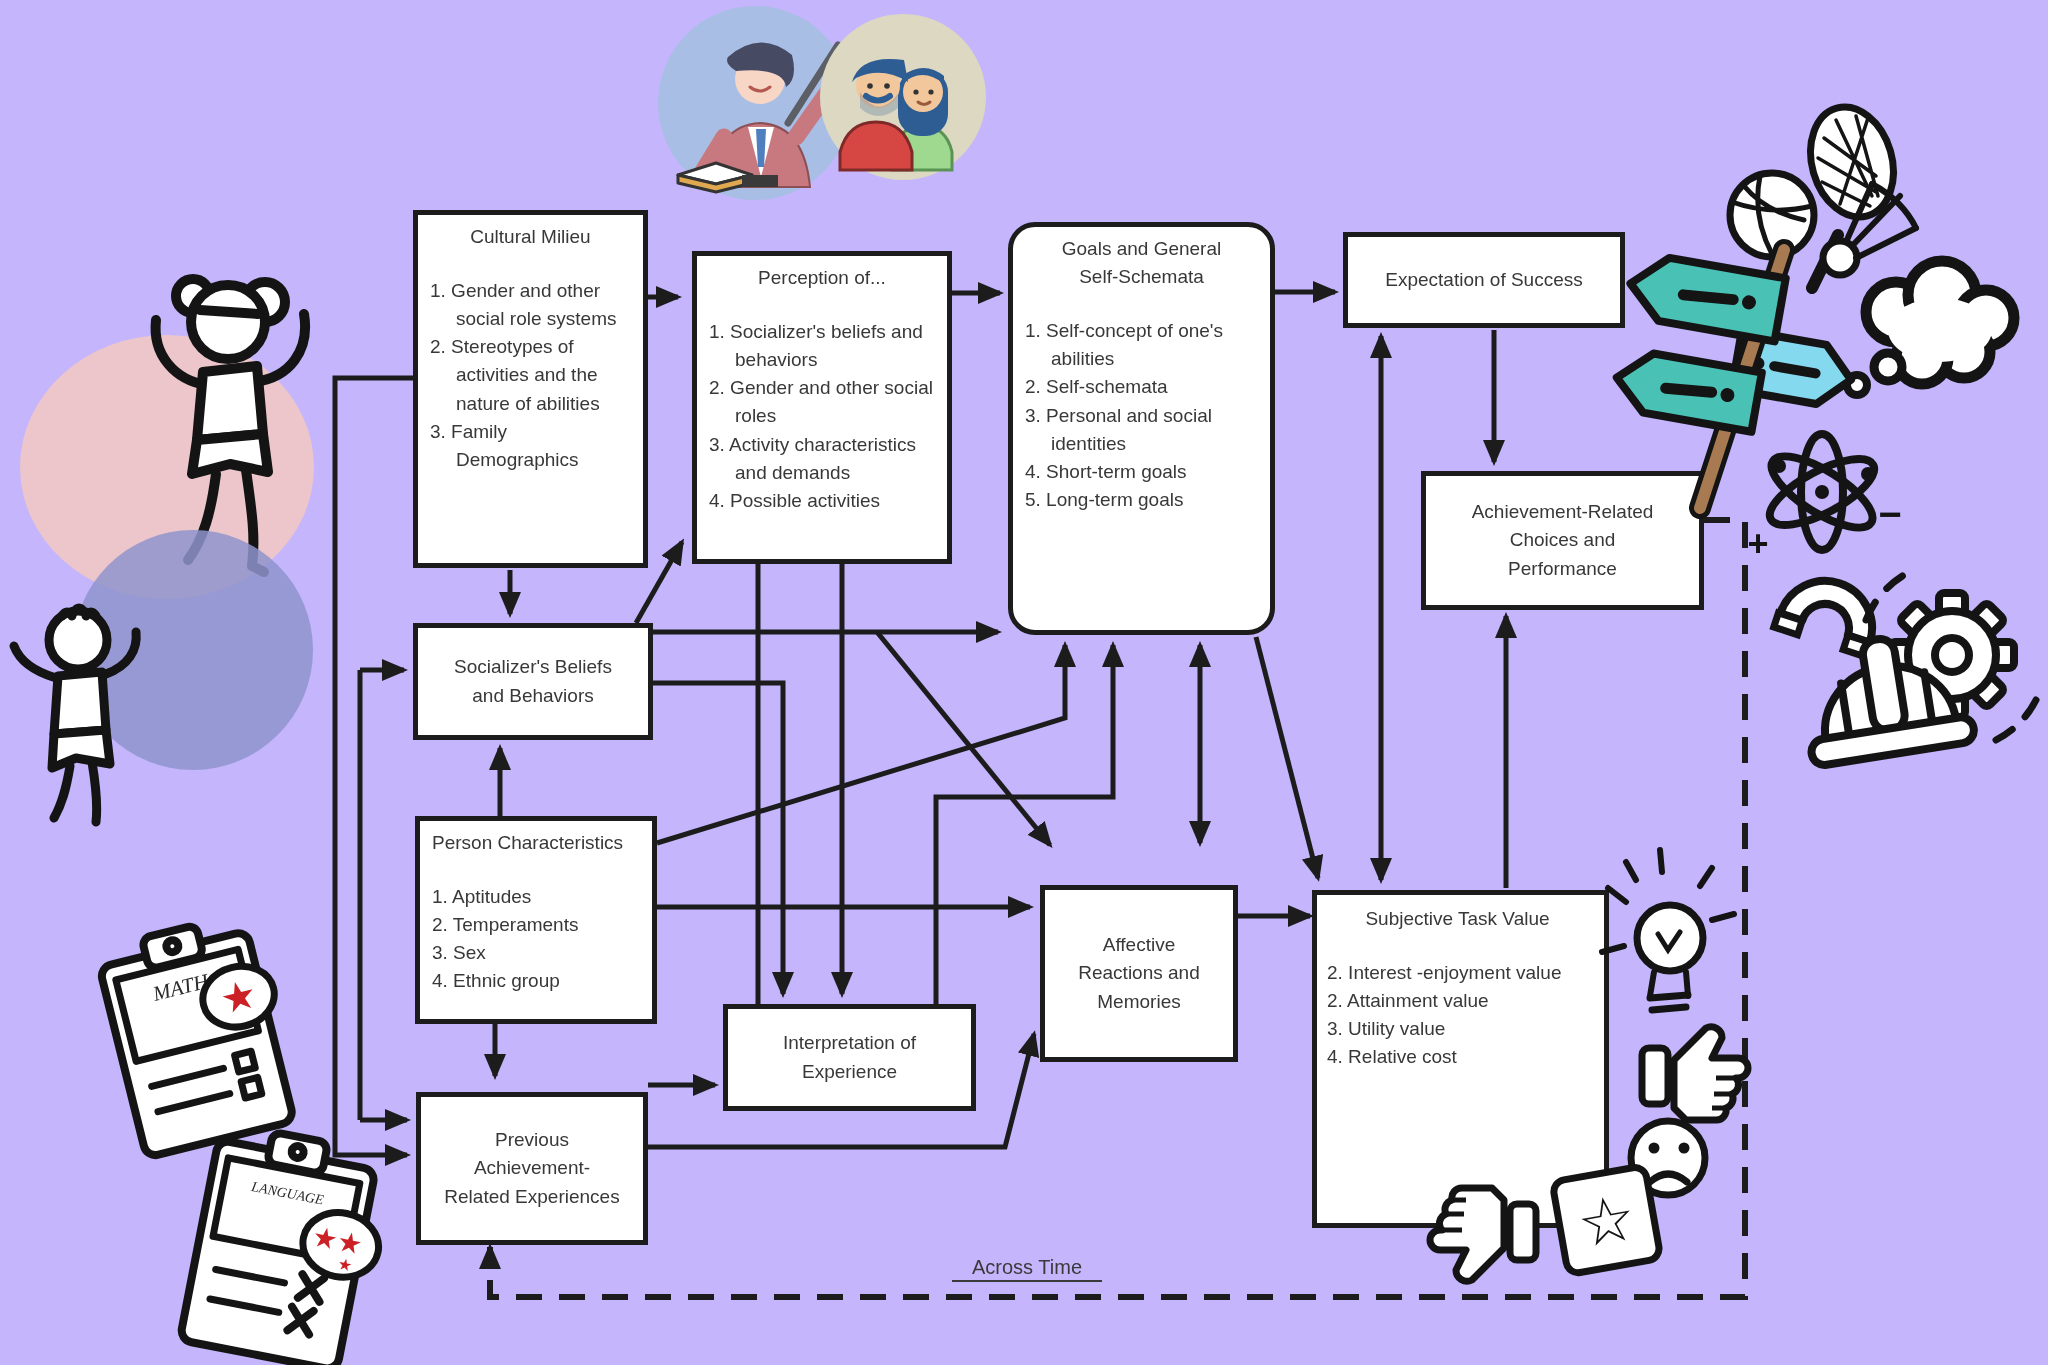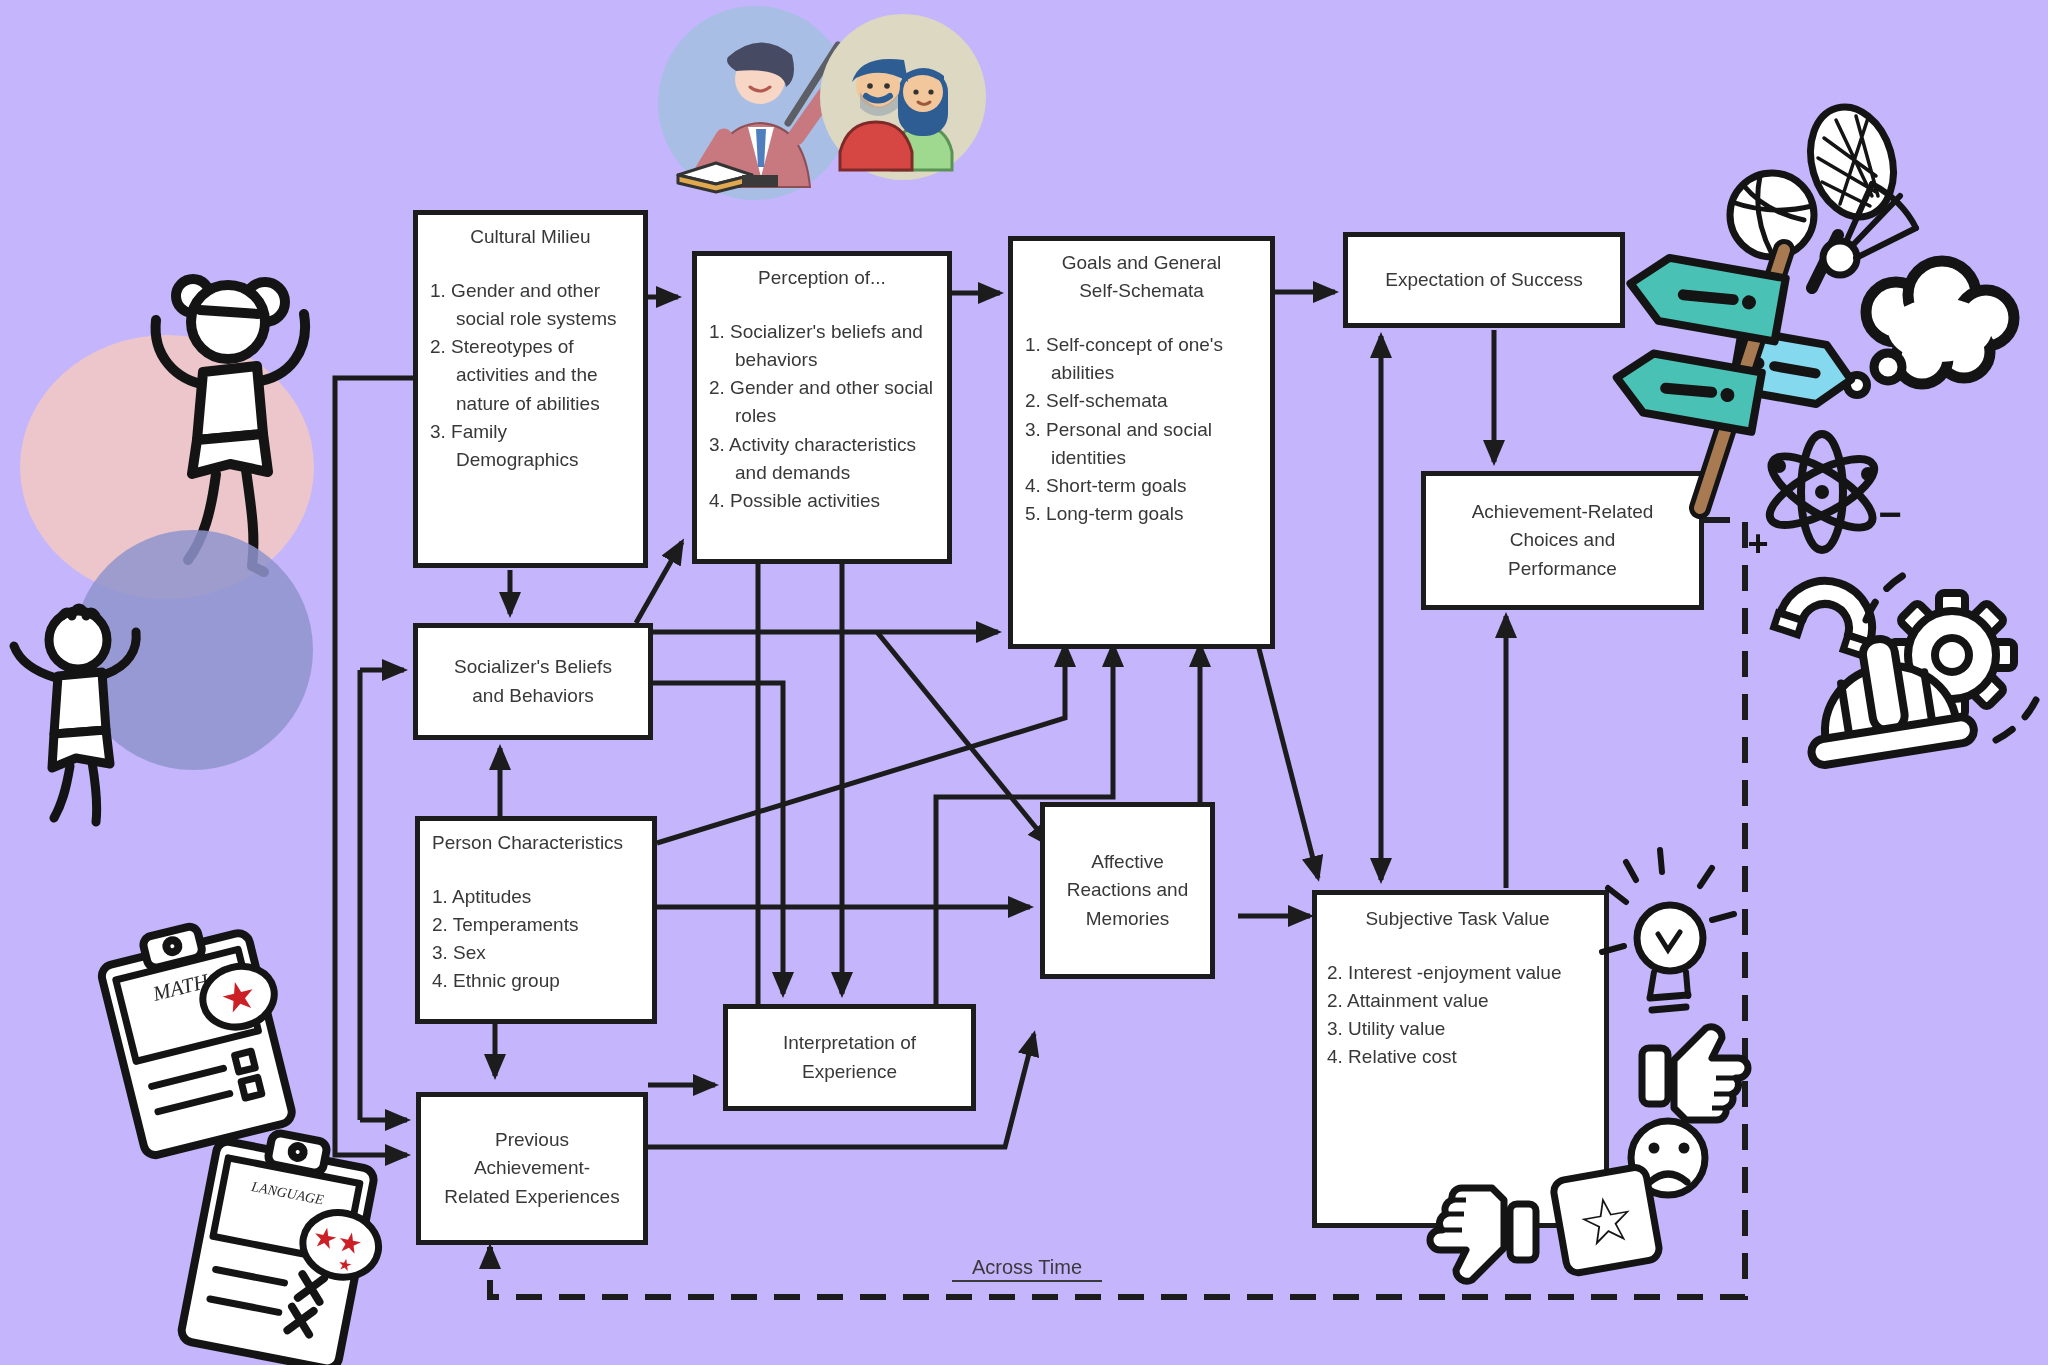--- a/index.html
+++ b/index.html
@@ -80,21 +80,21 @@
   <div class="box" style="left:692px;top:219px;width:260px;height:313px;margin-top:32px;">
     <div class="box-title gap">Perception of...</div>
     <div class="box-items">
       <div class="li">1. Socializer's beliefs and behaviors</div>
       <div class="li">2. Gender and other social roles</div>
       <div class="li">3. Activity characteristics and demands</div>
       <div class="li">4. Possible activities</div>
     </div>
   </div>
 
-  <div class="box" style="left:1008px;top:236px;width:267px;height:413px;">
+  <div class="box" style="left:1008px;top:222px;width:267px;height:413px;border-radius:27px;">
     <div class="box-title gap">Goals and General
 Self-Schemata</div>
     <div class="box-items">
       <div class="li">1. Self-concept of one's abilities</div>
       <div class="li">2. Self-schemata</div>
       <div class="li">3. Personal and social identities</div>
       <div class="li">4. Short-term goals</div>
       <div class="li">5. Long-term goals</div>
     </div>
   </div>
@@ -128,21 +128,21 @@
     <div class="box-title">Previous
 Achievement-
 Related Experiences</div>
   </div>
 
   <div class="box center" style="left:723px;top:1004px;width:253px;height:107px;">
     <div class="box-title">Interpretation of
 Experience</div>
   </div>
 
-  <div class="box center" style="left:1040px;top:802px;width:175px;height:177px;">
+  <div class="box center" style="left:1040px;top:885px;width:198px;height:177px;">
     <div class="box-title">Affective
 Reactions and
 Memories</div>
   </div>
 
   <div class="box" style="left:1312px;top:890px;width:297px;height:338px;padding:10px 16px 10px 10px;">
     <div class="box-title gap">Subjective Task Value</div>
     <div class="box-items">
       <div class="li">2. Interest -enjoyment value</div>
       <div class="li">2. Attainment value</div>

